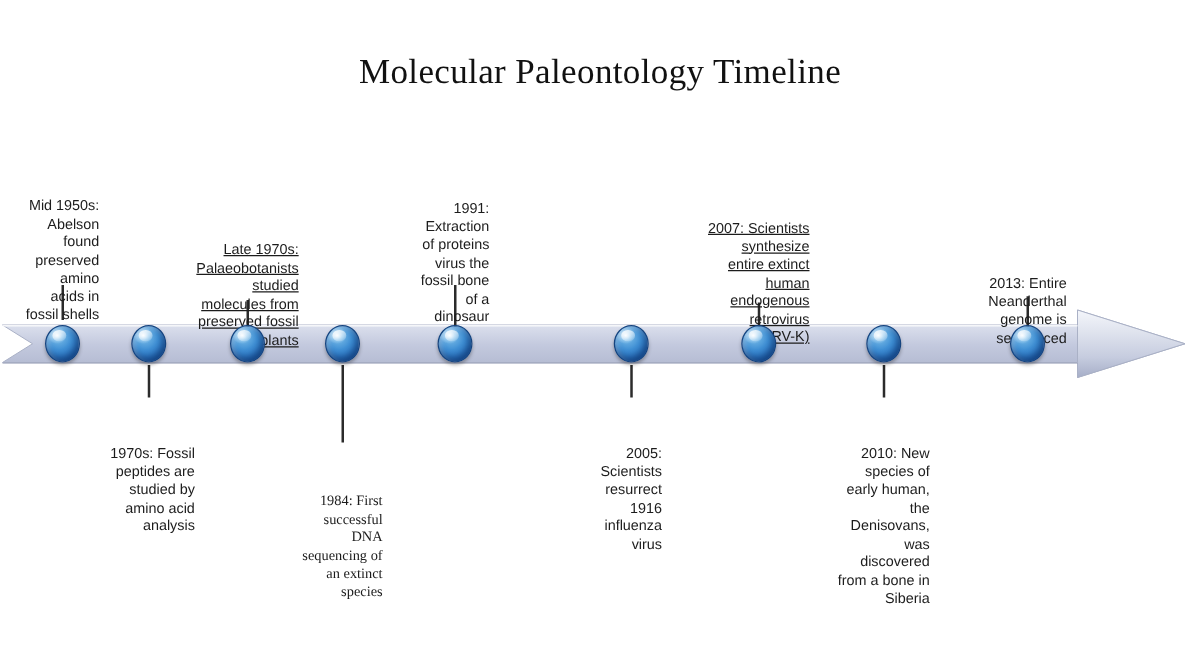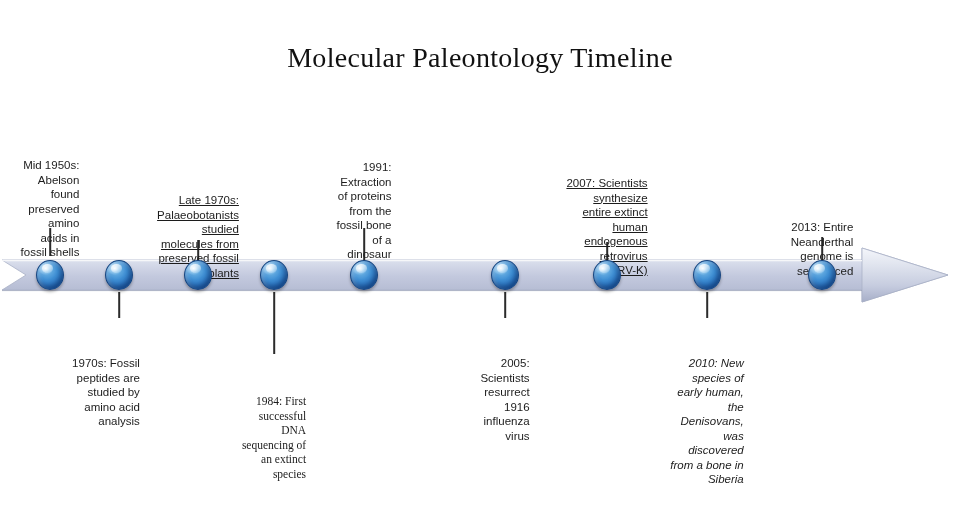--- a/index.html
+++ b/index.html
@@ -139,21 +139,21 @@
       <div class="leader" style="left: 50px; top: 228px; height: 28px;"></div>
       <div class="label above" style="left: 50px; top: 118px;">Mid 1950s:
 Abelson
 found
 preserved
 amino
 acids in
 fossil shells</div>
       <div class="node" style="left: 119px; top: 275px;"></div>
       <div class="leader" style="left: 119px; top: 292px; height: 26px;"></div>
-      <div class="label below" style="left: 106px; top: 316px;">1970s: Fossil
+      <div class="label below" style="left: 122px; top: 316px;">1970s: Fossil
 peptides are
 studied by
 amino acid
 analysis</div>
       <div class="node" style="left: 198px; top: 275px;"></div>
       <div class="leader" style="left: 198px; top: 240px; height: 28px;"></div>
       <div class="label above" style="left: 198px; top: 153px; text-decoration: underline;">Late 1970s:
 Palaeobotanists
 studied
 molecules from
@@ -165,21 +165,21 @@
 successful
 DNA
 sequencing of
 an extinct
 species</div>
       <div class="node" style="left: 364px; top: 275px;"></div>
       <div class="leader" style="left: 364px; top: 228px; height: 38px;"></div>
       <div class="label above" style="left: 364px; top: 120px;">1991:
 Extraction
 of proteins
-from the
+virus the
 fossil bone
 of a
 dinosaur</div>
       <div class="node" style="left: 505px; top: 275px;"></div>
       <div class="leader" style="left: 505px; top: 292px; height: 26px;"></div>
       <div class="label below" style="left: 505px; top: 316px;">2005:
 Scientists
 resurrect
 1916
 influenza
@@ -188,21 +188,21 @@
       <div class="leader" style="left: 607px; top: 242px; height: 26px;"></div>
       <div class="label above" style="left: 607px; top: 136px; text-decoration: underline;">2007: Scientists
 synthesize
 entire extinct
 human
 endogenous
 retrovirus
 (HERV-K)</div>
       <div class="node" style="left: 707px; top: 275px;"></div>
       <div class="leader" style="left: 707px; top: 292px; height: 26px;"></div>
-      <div class="label below" style="left: 707px; top: 316px; font-style: italic;">2010: New
+      <div class="label below" style="left: 707px; top: 316px;">2010: New
 species of
 early human,
 the
 Denisovans,
 was
 discovered
 from a bone in
 Siberia</div>
       <div class="node" style="left: 822px; top: 275px;"></div>
       <div class="leader" style="left: 822px; top: 237px; height: 31px;"></div>

